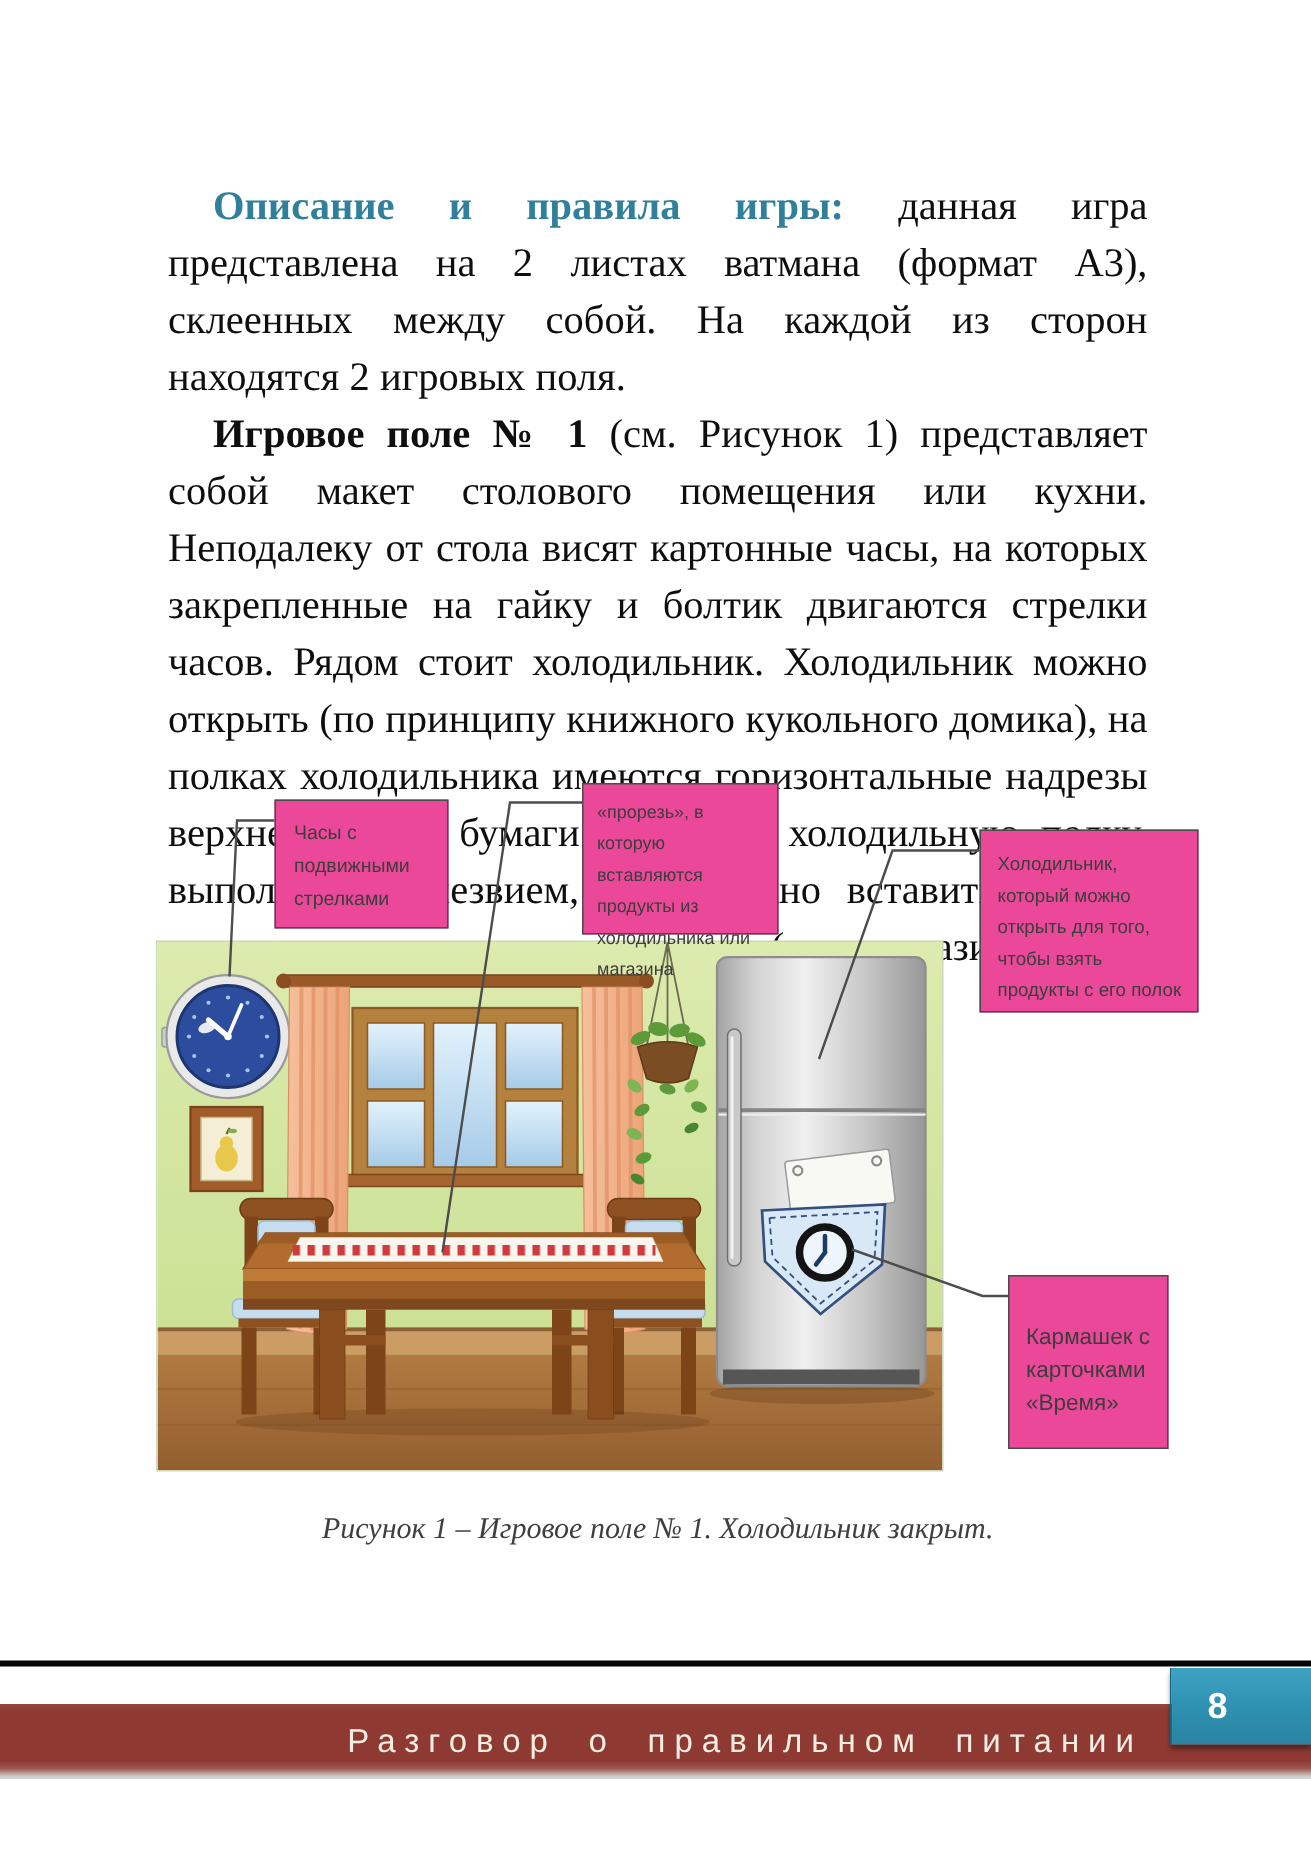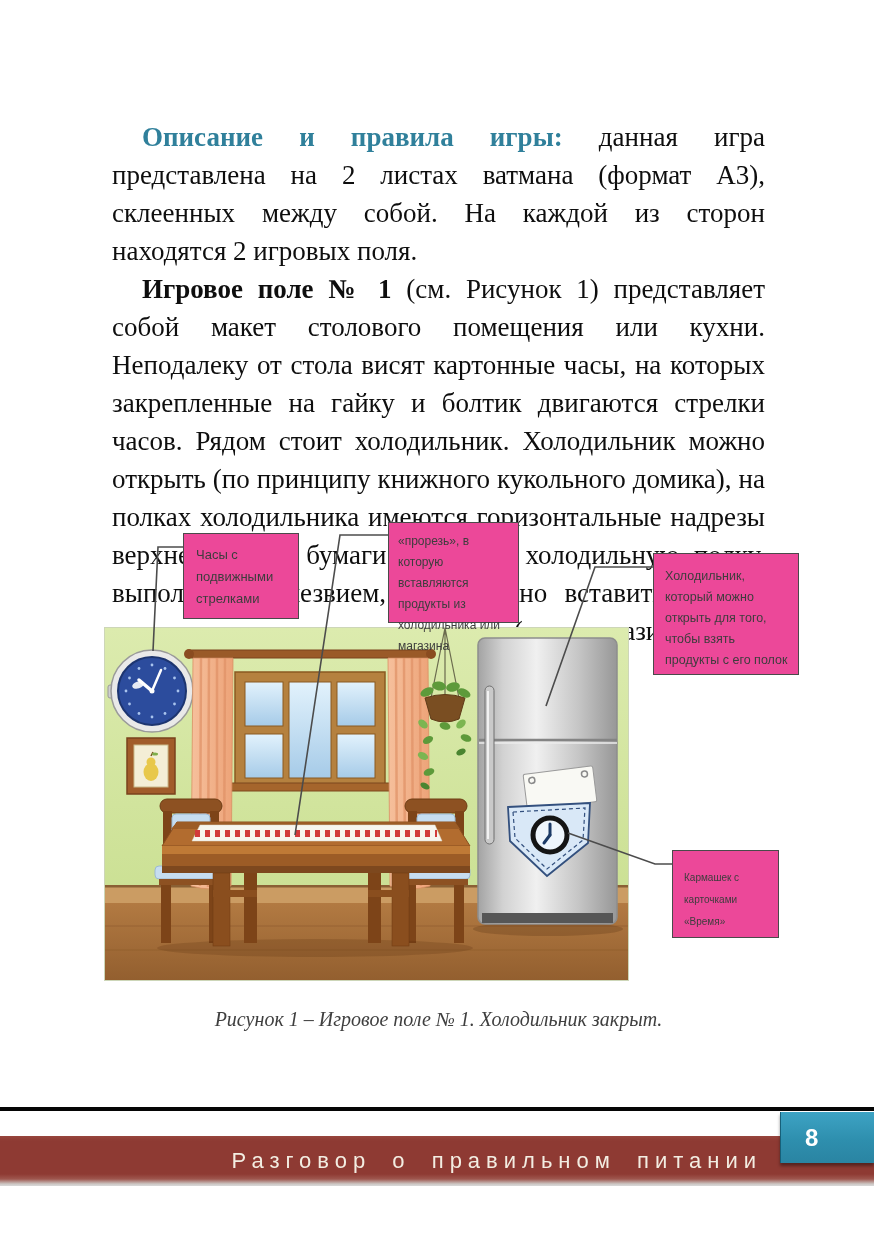--- a/index.html
+++ b/index.html
@@ -23,21 +23,21 @@
   .scene-wrap { position:absolute; left:105px; top:628px; width:523px; height:352px; z-index:1;
     outline:1px solid #cdd6b8; }
   .callout-lines { position:absolute; left:0; top:0; z-index:2; }
   .callout {
     position:absolute; z-index:3; background:#ec4899; border:1.5px solid #4a4a4a;
     font-family:Liberation Sans, sans-serif; color:#3d3d3d; box-sizing:border-box;
   }
   .co-clock  { left:183px; top:533px; width:116px; height:86px; padding:10px 8px 6px 12px; font-size:13px; line-height:22px; }
   .co-slot   { left:388px; top:522px; width:131px; height:101px; padding:8px 6px 6px 9px;  font-size:12px; line-height:21px; }
   .co-fridge { left:653px; top:553px; width:146px; height:122px; padding:12px 6px 6px 11px; font-size:12.5px; line-height:21px; }
-  .co-pocket { left:672px; top:850px; width:107px; height:88px; padding:16px 6px 6px 11px; font-size:10px; line-height:22px; }
+  .co-pocket { left:672px; top:850px; width:107px; height:116px; padding:30px 6px 6px 11px; font-size:15px; line-height:22px; }
 
   .caption {
     position:absolute; left:112px; top:1008px; width:653px; text-align:center;
     font-style:italic; font-size:20px; color:#3f3f3f; z-index:3;
   }
 
   
   .rule { position:absolute; left:0; width:874px; background:#050505; z-index:4; }
   .rule-top { top:1107px; height:4px; }
   .rule-bottom { top:1164px; height:4px; }

